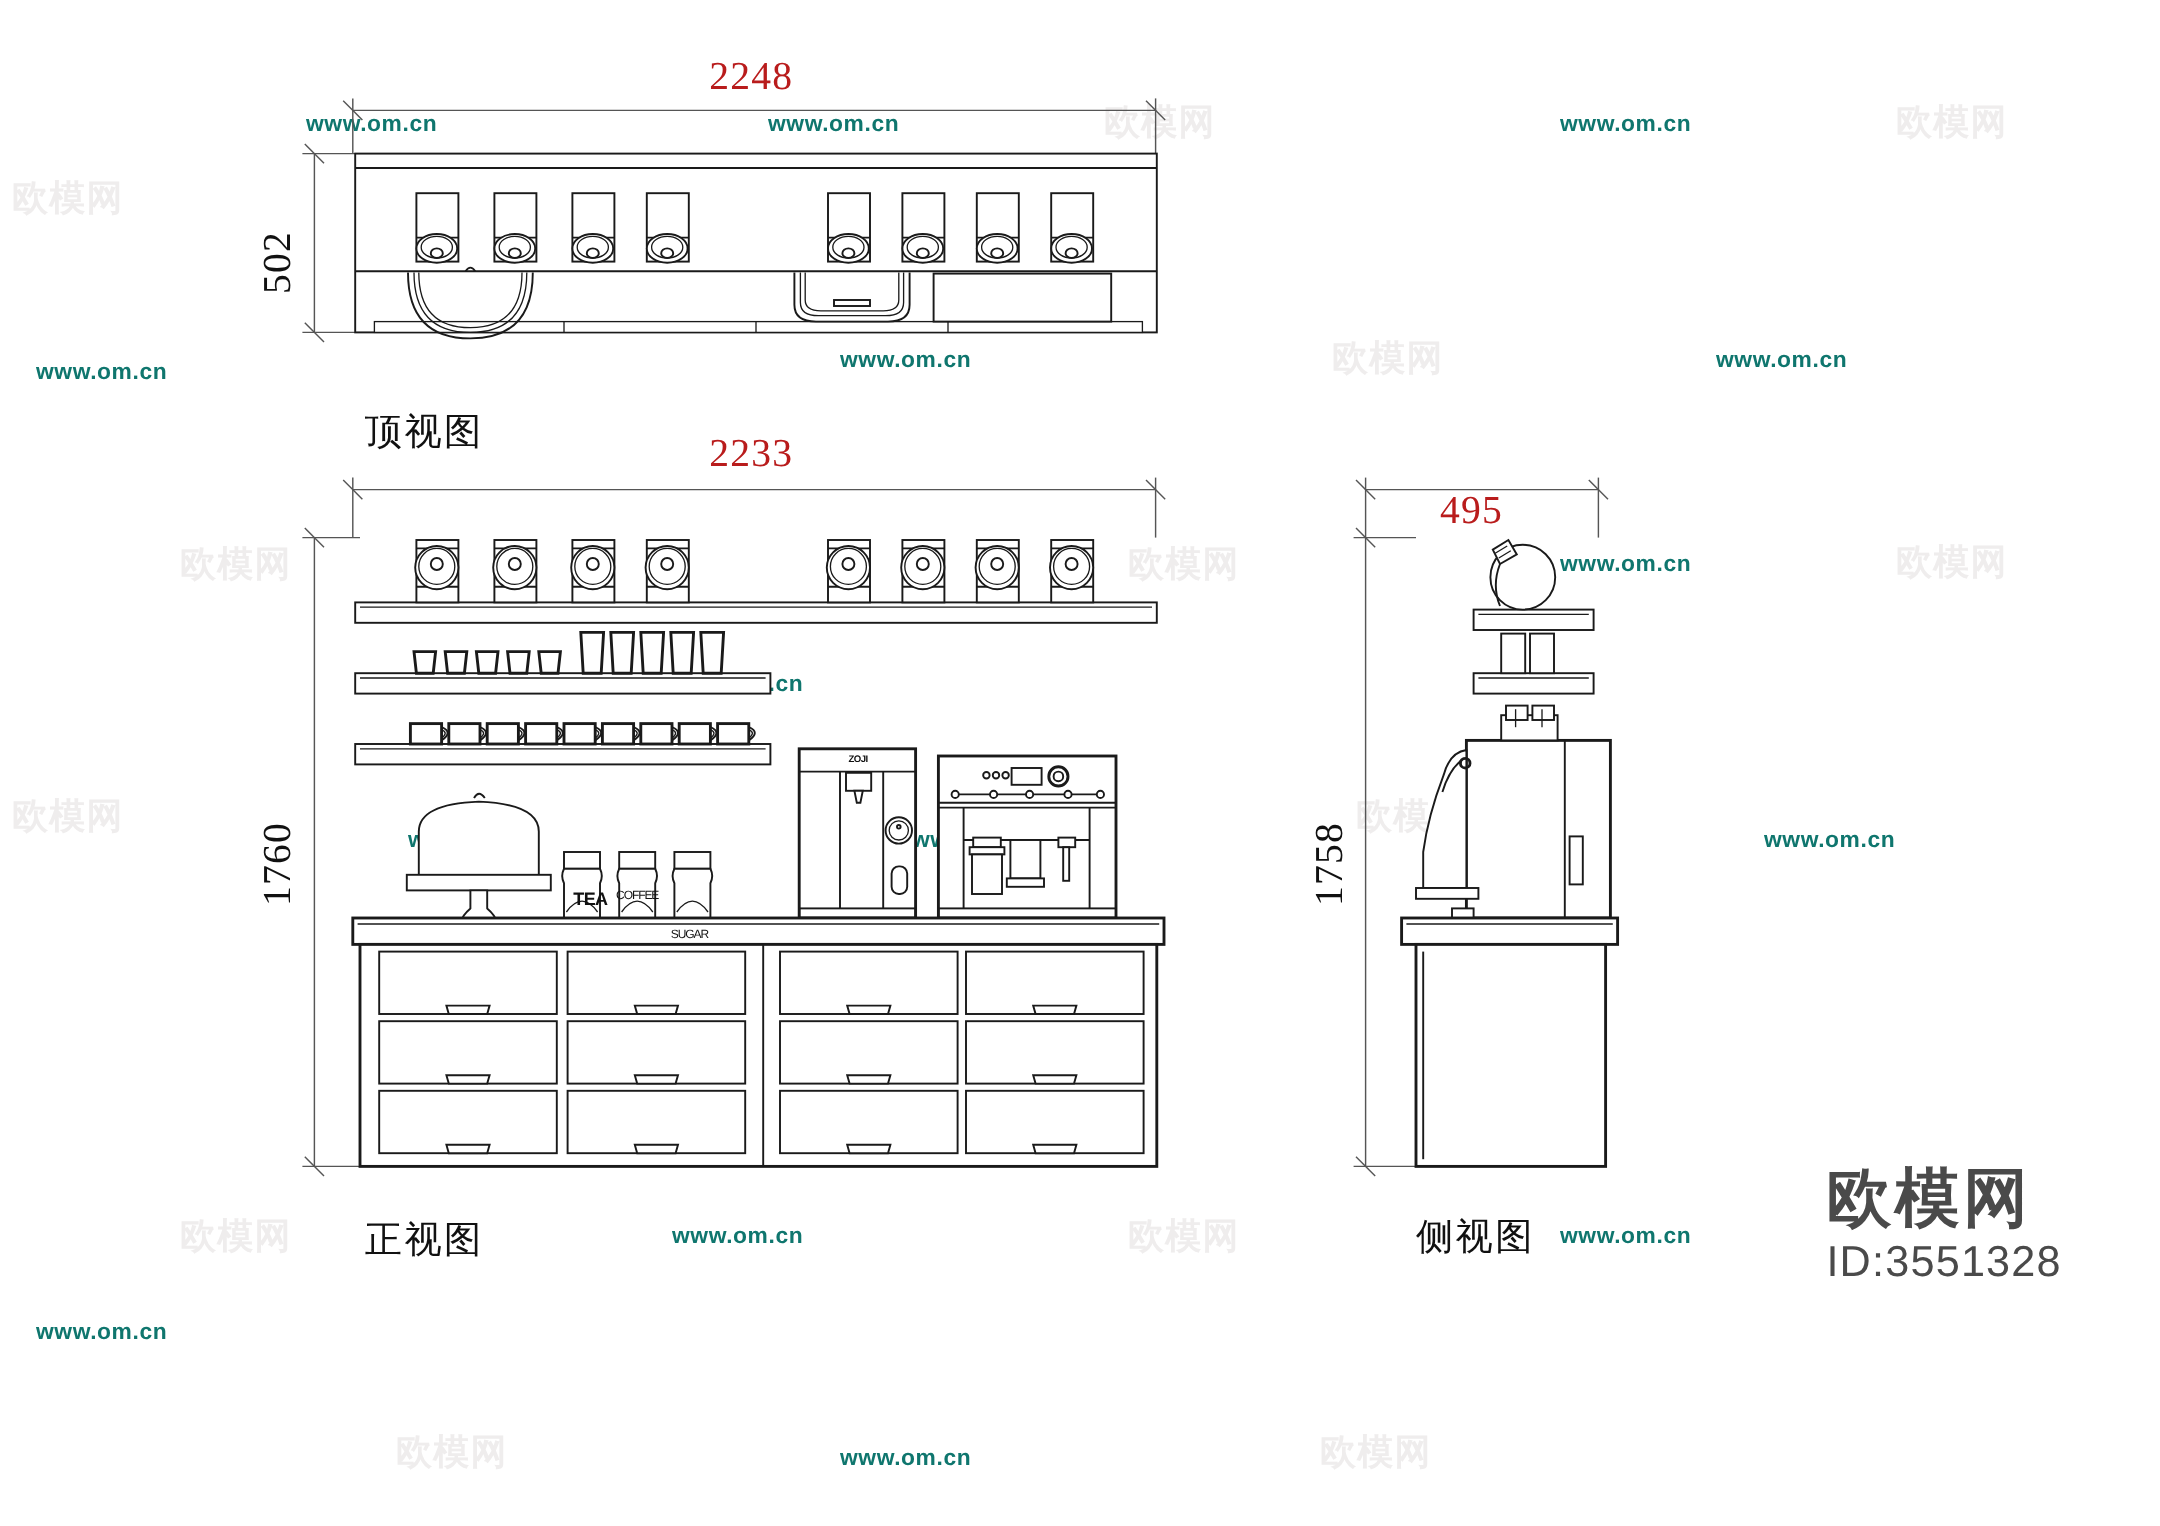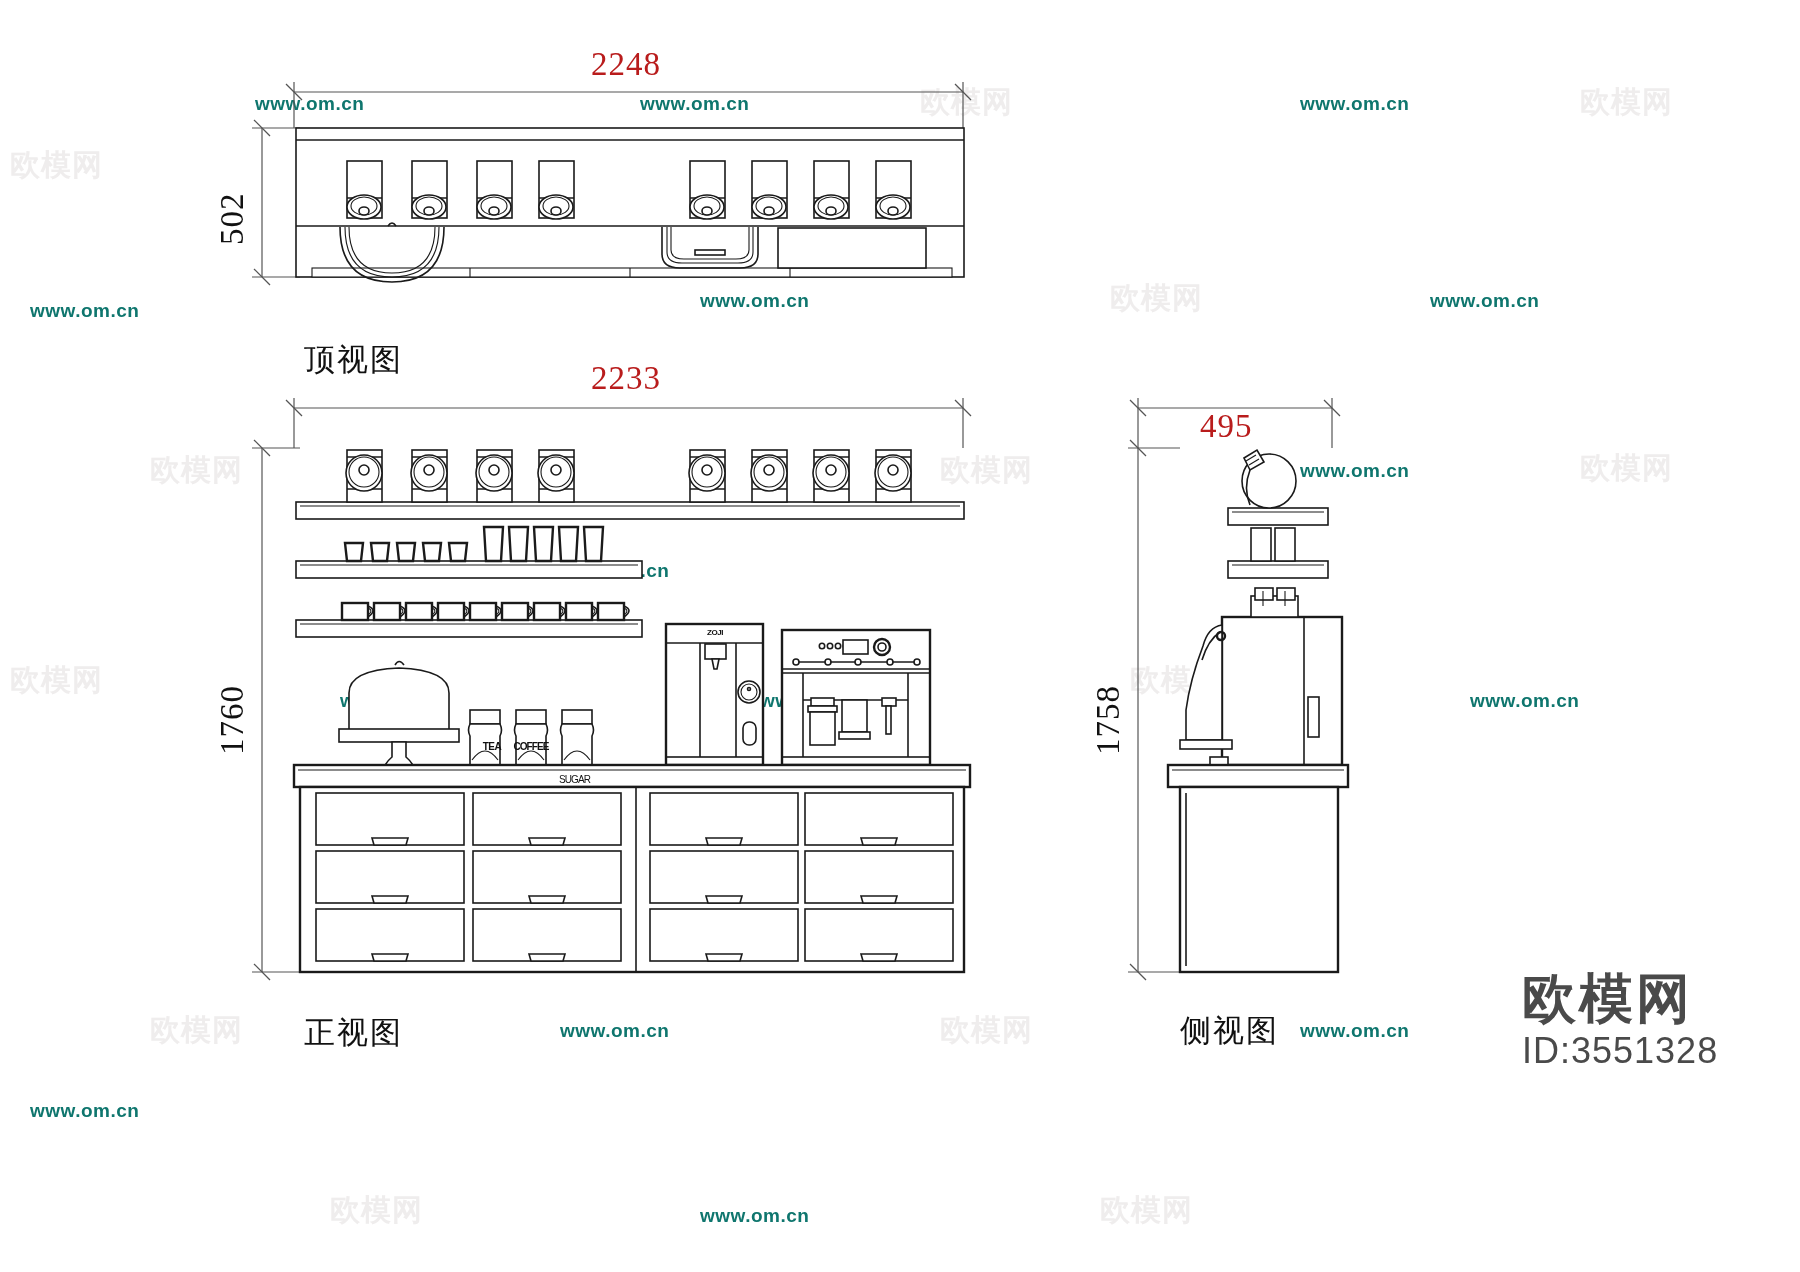--- a/index.html
+++ b/index.html
@@ -557,24 +557,24 @@
         <path class="ln fillw" d="M 861 954 L 897 954 L 895 961 L 863 961 Z"></path>
         </g>
     </g>
   </svg>
 
   <div class="dim-h" style="left:591px; top:360px;">2233</div>
   <div class="dim-v" style="left:214px; top:755px;">1760</div>
   <div class="view-label" style="left:304px; top:1012px;">正视图</div>
 
   <div style="position:absolute; left:470px; top:741px; width:44px; text-align:center;
-              font-family:'Liberation Sans',sans-serif; font-size:10px; font-weight:bold;
+              font-family:'Liberation Sans',sans-serif; font-size:15px; font-weight:bold;
               color:#111; letter-spacing:-0.5px;">TEA</div>
   <div style="position:absolute; left:513px; top:741px; width:36px; text-align:center;
-              font-family:'Liberation Sans',sans-serif; font-size:10px; font-weight:bold;
+              font-family:'Liberation Sans',sans-serif; font-size:10px; font-weight:normal;
               color:#111; letter-spacing:-0.9px;">COFFEE</div>
   <div style="position:absolute; left:559px; top:741px; width:36px; text-align:left;
               font-family:'Liberation Sans',sans-serif; font-size:10px; font-weight:normal;
               color:#111; letter-spacing:-0.9px;margin-top:33px;">SUGAR</div>
 
   <div style="position:absolute; left:693px; top:628px; width:44px; text-align:center;
               font-family:'Liberation Sans',sans-serif; font-size:8px; font-weight:bold;
               color:#111; letter-spacing:-0.5px;">ZOJI</div>
 
   <svg width="1800" height="1272" viewBox="0 0 1800 1272">

